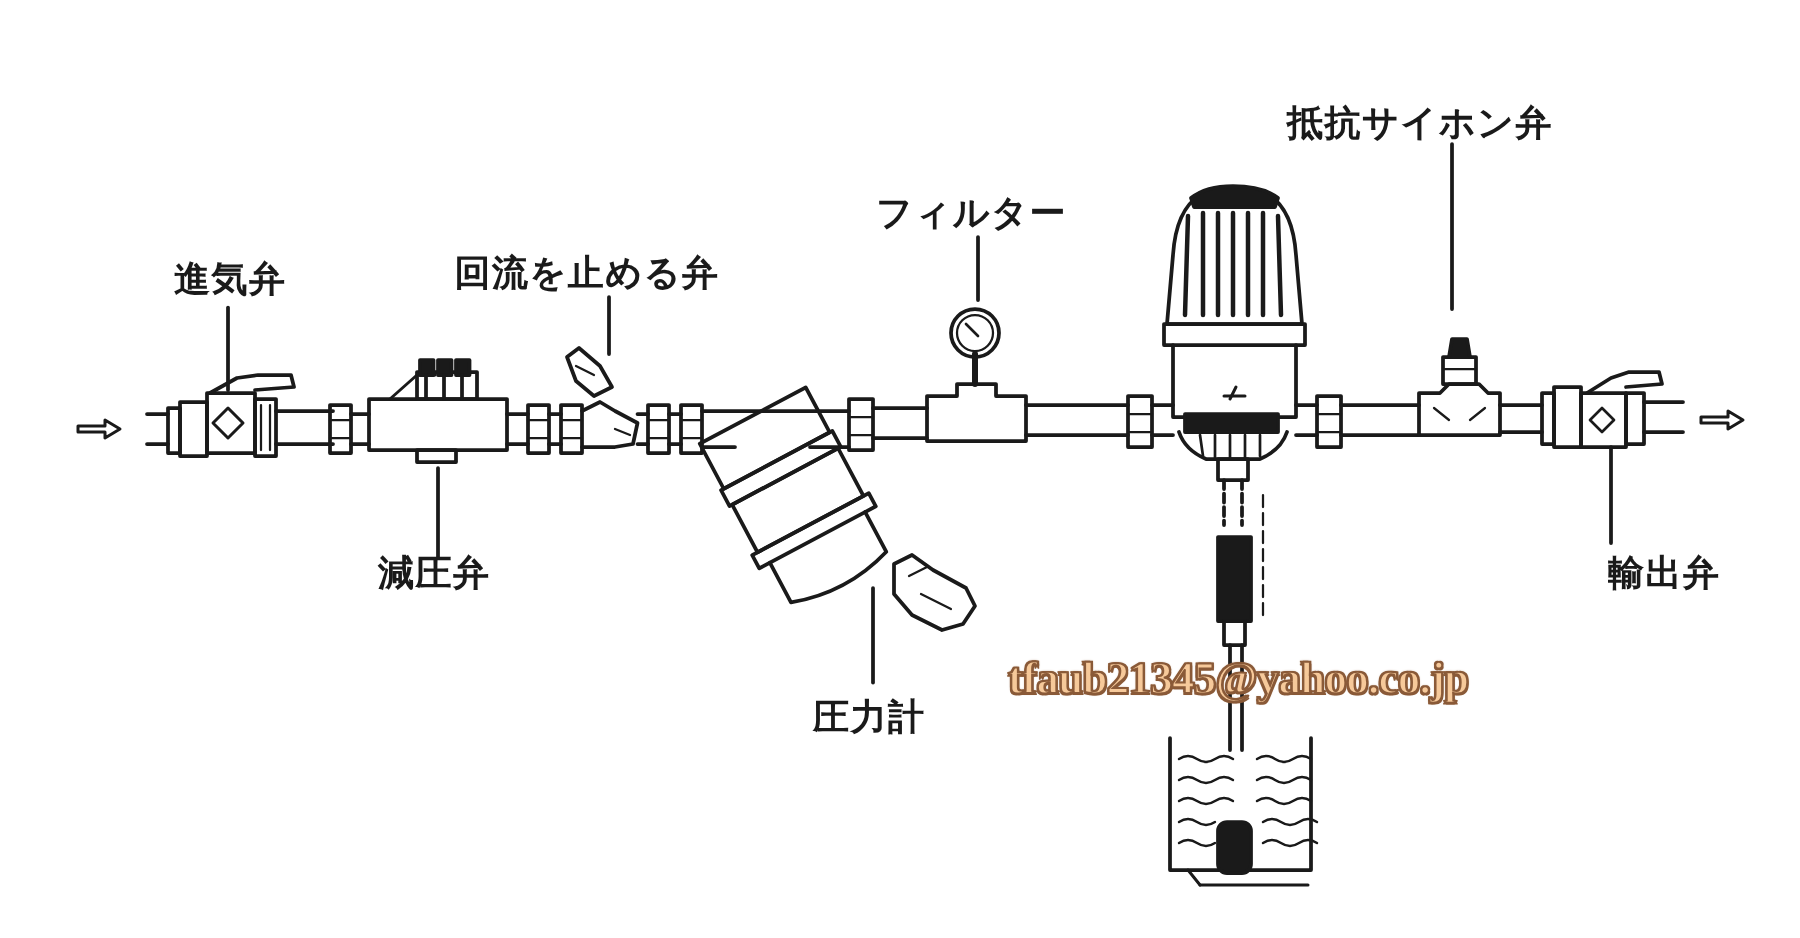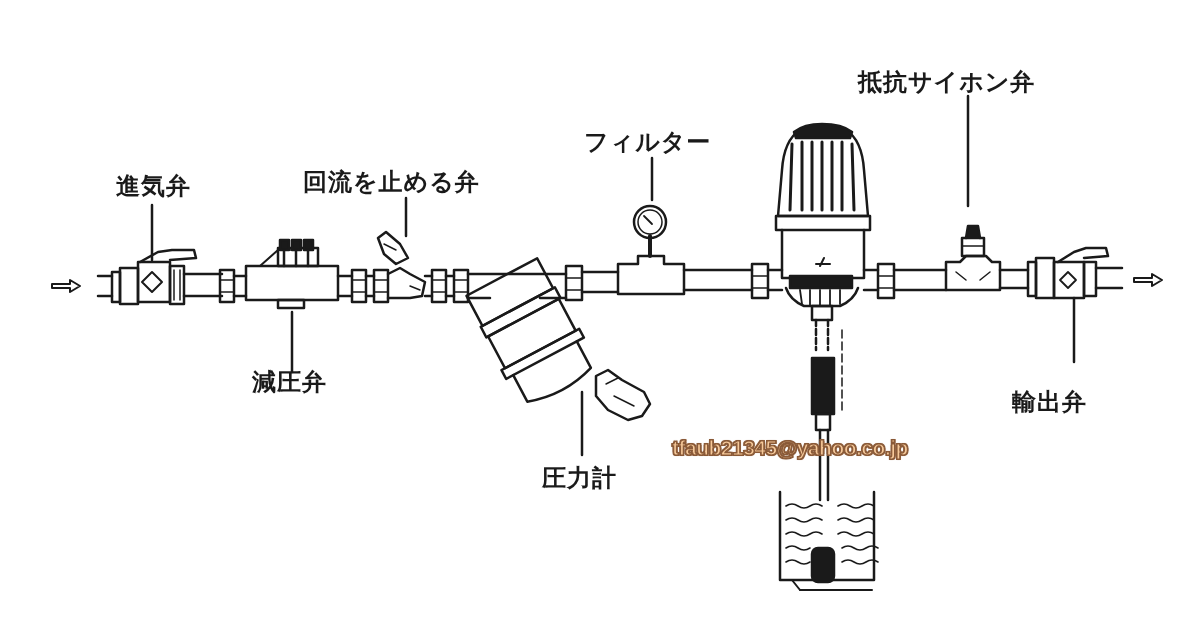--- a/index.html
+++ b/index.html
@@ -1,19 +1,19 @@
 <!DOCTYPE html>
 <html><head>
 <meta charset="utf-8">
 <style>
   html, body { margin: 0; padding: 0; background: #ffffff; }
   #stage { position: relative; width: 1200px; height: 625px; overflow: hidden; background: #ffffff; }
   svg { position: absolute; left: 0; top: 0; }
   .lbl { position: absolute; font-family: "DejaVu Sans", sans-serif; font-weight: bold; font-size: 24px; color: #1a1a1a; white-space: nowrap; letter-spacing: 1px; }
-  .wm { position: absolute; left: 672px; top: 436px; font-family: Liberation Sans, sans-serif; font-weight: bold; font-size: 21px; color: #f6c99a;
+  .wm { position: absolute; left: 672px; top: 436px; font-family: Liberation Serif, serif; font-weight: bold; font-size: 30px; color: #f6c99a;
         -webkit-text-stroke: 1.2px #8a5a38; text-shadow: 0 0 2px #8a5a38, 1px 1px 0 #8a5a38, -1px -1px 0 #8a5a38, 1px -1px 0 #8a5a38, -1px 1px 0 #8a5a38; letter-spacing: -0.5px; }
 </style>
 </head>
 <body>
 
 <div id="stage">
   <svg width="1200" height="625" viewBox="0 0 1200 625" fill="none" stroke="#1a1a1a" stroke-width="2.5" stroke-linejoin="round" stroke-linecap="round">
 
     <g>
       <path d="M52 284 L70 284 L70 280 L80 286 L70 292 L70 288 L52 288 Z" stroke-width="2"></path>
@@ -232,16 +232,16 @@
       <line x1="582" y1="392" x2="582" y2="455"></line>
     </g>
   </svg>
 
   <div class="lbl" style="left:116px; top:170px;">進気弁</div>
   <div class="lbl" style="left:303px; top:166px;">回流を止める弁</div>
   <div class="lbl" style="left:584px; top:126px;">フィルター</div>
   <div class="lbl" style="left:858px; top:66px;">抵抗サイホン弁</div>
   <div class="lbl" style="left:252px; top:366px;">減圧弁</div>
   <div class="lbl" style="left:542px; top:462px;font-family:Liberation Serif, serif;">圧力計</div>
-  <div class="lbl" style="left:1012px; top:366px;margin-top:20px;">輸出弁</div>
+  <div class="lbl" style="left:1072px; top:366px;">輸出弁</div>
 
   <div class="wm">tfaub21345@yahoo.co.jp</div>
 </div>
 
 </body></html>

